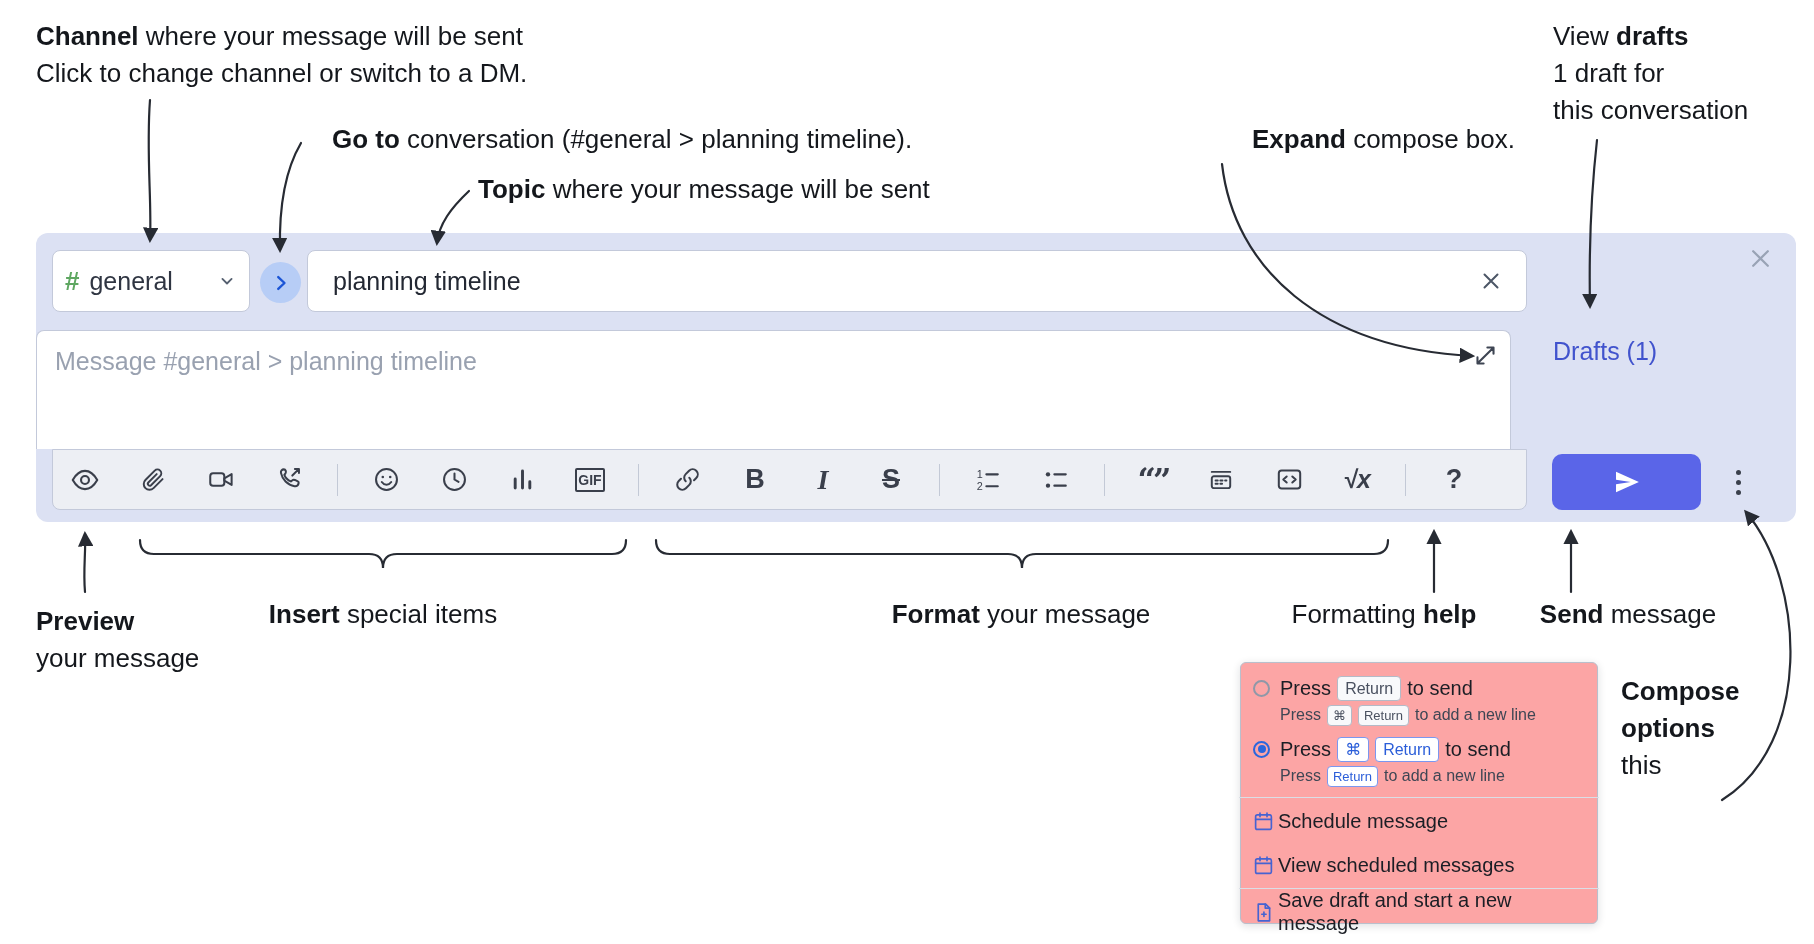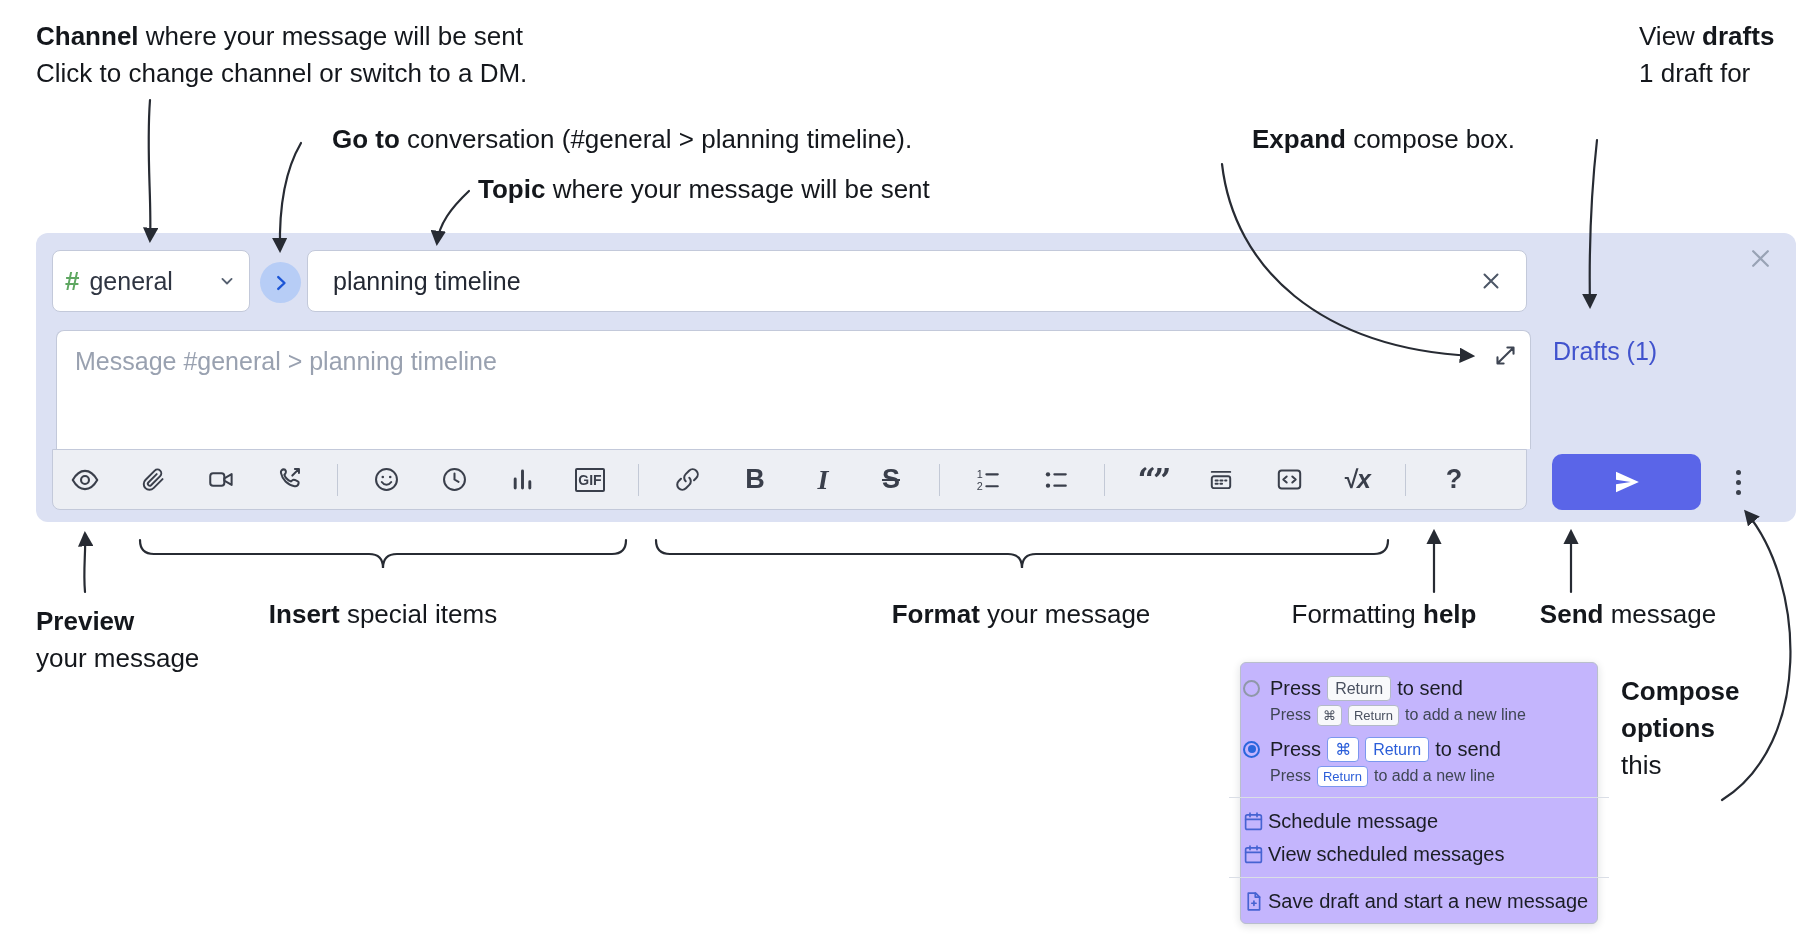--- a/index.html
+++ b/index.html
@@ -21,21 +21,21 @@
   .chan-hash{color:#5ea761;font-weight:700;font-size:26px;}
   .chan-name{font-size:25px;color:#2f3542;flex:1;}
   .goto-btn{position:absolute;left:224px;top:29px;width:41px;height:41px;border:none;
             border-radius:50%;background:#b7cdf6;display:flex;align-items:center;
             justify-content:center;cursor:pointer;padding:0;}
   .topic-wrap{position:absolute;left:271px;top:17px;width:1220px;height:62px;background:#fff;
               border:1px solid #c3c9da;border-radius:8px;box-sizing:border-box;
               display:flex;align-items:center;padding:0 23px;gap:10px;}
   .topic-input{flex:1;border:none;outline:none;font-family:inherit;font-size:25px;color:#232833;background:transparent;}
   .topic-clear{display:flex;align-items:center;cursor:pointer;color:#4c5666;}
-  .msg-box{position:absolute;left:20px;top:97px;width:1475px;height:119px;background:#fff;
+  .msg-box{position:absolute;left:0;top:97px;width:1475px;height:119px;background:#fff;
            border:1px solid #c3c9da;border-bottom:none;border-radius:8px 8px 0 0;box-sizing:border-box;}
   .msg-box textarea{position:absolute;inset:0;border:none;outline:none;resize:none;background:transparent;
            font-family:inherit;font-size:25px;color:#2a2f3a;padding:16px 54px 0 18px;box-sizing:border-box;}
   .msg-box textarea::placeholder{color:#99a1b0;opacity:1;}
   .expand-btn{position:absolute;right:12px;top:12px;color:#3e4553;cursor:pointer;display:flex;}
   .toolbar{position:absolute;left:16px;top:216px;width:1475px;height:61px;background:#edeff4;
            border:1px solid #c3c9da;border-radius:0 0 8px 8px;box-sizing:border-box;
            display:flex;align-items:center;gap:28px;padding:0 0 0 12px;}
   .icon-btn{width:40px;height:40px;flex:none;display:flex;align-items:center;justify-content:center;
             color:#3a3f4b;cursor:pointer;}
@@ -50,36 +50,36 @@
   .drafts-link{position:absolute;left:1517px;top:104px;font-size:25px;color:#4153cd;cursor:pointer;text-decoration:none;}
   .send-btn{position:absolute;left:1516px;top:221px;width:149px;height:56px;background:#5a65e8;
             border:none;border-radius:10px;display:flex;align-items:center;justify-content:center;cursor:pointer;}
   .dots-btn{position:absolute;left:1686px;top:221px;width:32px;height:56px;display:flex;flex-direction:column;
             align-items:center;justify-content:center;gap:5px;cursor:pointer;}
   .dot{width:5px;height:5px;border-radius:50%;background:#3a3f4b;}
   .close-compose{position:absolute;right:22px;top:12px;color:#99a3b5;cursor:pointer;display:flex;}
 
   
   .popup{position:absolute;left:1240px;top:662px;width:358px;height:262px;box-sizing:border-box;
-         background:#c4b5fd;border:1px solid #b9bfcc;border-radius:6px;padding:12px 2px;
+         background:#fca5a5;border:1px solid #b9bfcc;border-radius:6px;padding:12px 12px;
          box-shadow:0 2px 8px rgba(20,25,40,.14);z-index:10;font-size:20px;color:#1b1e25;}
   .prow{display:flex;align-items:center;gap:10px;height:26px;cursor:pointer;}
   .ptxt,.psub{display:flex;align-items:center;gap:6px;white-space:nowrap;}
   .psub{margin:3px 0 0 27px;font-size:16px;color:#3f4654;height:22px;}
   .radio{width:17px;height:17px;border:2px solid #8f98a8;border-radius:50%;box-sizing:border-box;flex:none;position:relative;}
   .radio.sel{border-color:#2a66dd;}
   .radio.sel::after{content:"";position:absolute;inset:2.5px;background:#2a66dd;border-radius:50%;}
   .key{display:inline-block;border:1px solid #b3bac7;border-radius:4px;background:#f8f9fb;
        padding:0 7px;font-size:16px;line-height:23px;color:#4a5160;}
   .key.sm{font-size:13px;line-height:19px;padding:0 5px;}
   .key.blue{border-color:#7b97ef;color:#2b5ed9;background:#fff;}
   .pgap{height:10px;}
   .pdiv{height:1px;background:#dadee6;margin:10px -14px;}
   .pitem{display:flex;align-items:center;gap:4px;height:26px;cursor:pointer;}
-  .pitem + .pitem{margin-top:7px;}
+  .pitem + .pitem{margin-top:18px;}
   .pitem .micon{color:#4663d2;display:flex;flex:none;}
 
   
   .overlay{position:absolute;left:0;top:0;z-index:20;pointer-events:none;}
   .ln{fill:none;stroke:#272b33;stroke-width:2.2;stroke-linecap:round;}
 
   svg.ic{display:block;}
 </style>
 </head>
 <body>
@@ -96,23 +96,24 @@
   </div>
 
   <div class="ann" style="left:478px;top:171px;">
     <b>Topic</b><span> where your message will be sent</span>
   </div>
 
   <div class="ann" style="left:1212px;top:121px;margin-left:40px;">
     <b>Expand</b><span> compose box.</span>
   </div>
 
-  <div class="ann" style="left:1639px;top:18px;">
+  <div class="ann" style="left:1553px;top:18px;">
     <div><span>View </span><b>drafts</b></div>
     <div class="it">1 draft for</div>
+    <div class="it">this conversation</div>
   </div>
 
   <div class="compose">
 
     <div class="chan-box">
       <span class="chan-hash">#</span>
       <span class="chan-name">general</span>
       <svg class="ic" width="20" height="20" viewBox="0 0 24 24" fill="none" stroke="#566070" stroke-width="2.2" stroke-linecap="round" stroke-linejoin="round">
           <path d="m6.5 9.5 5.5 5.5 5.5-5.5"></path>
         </svg>

